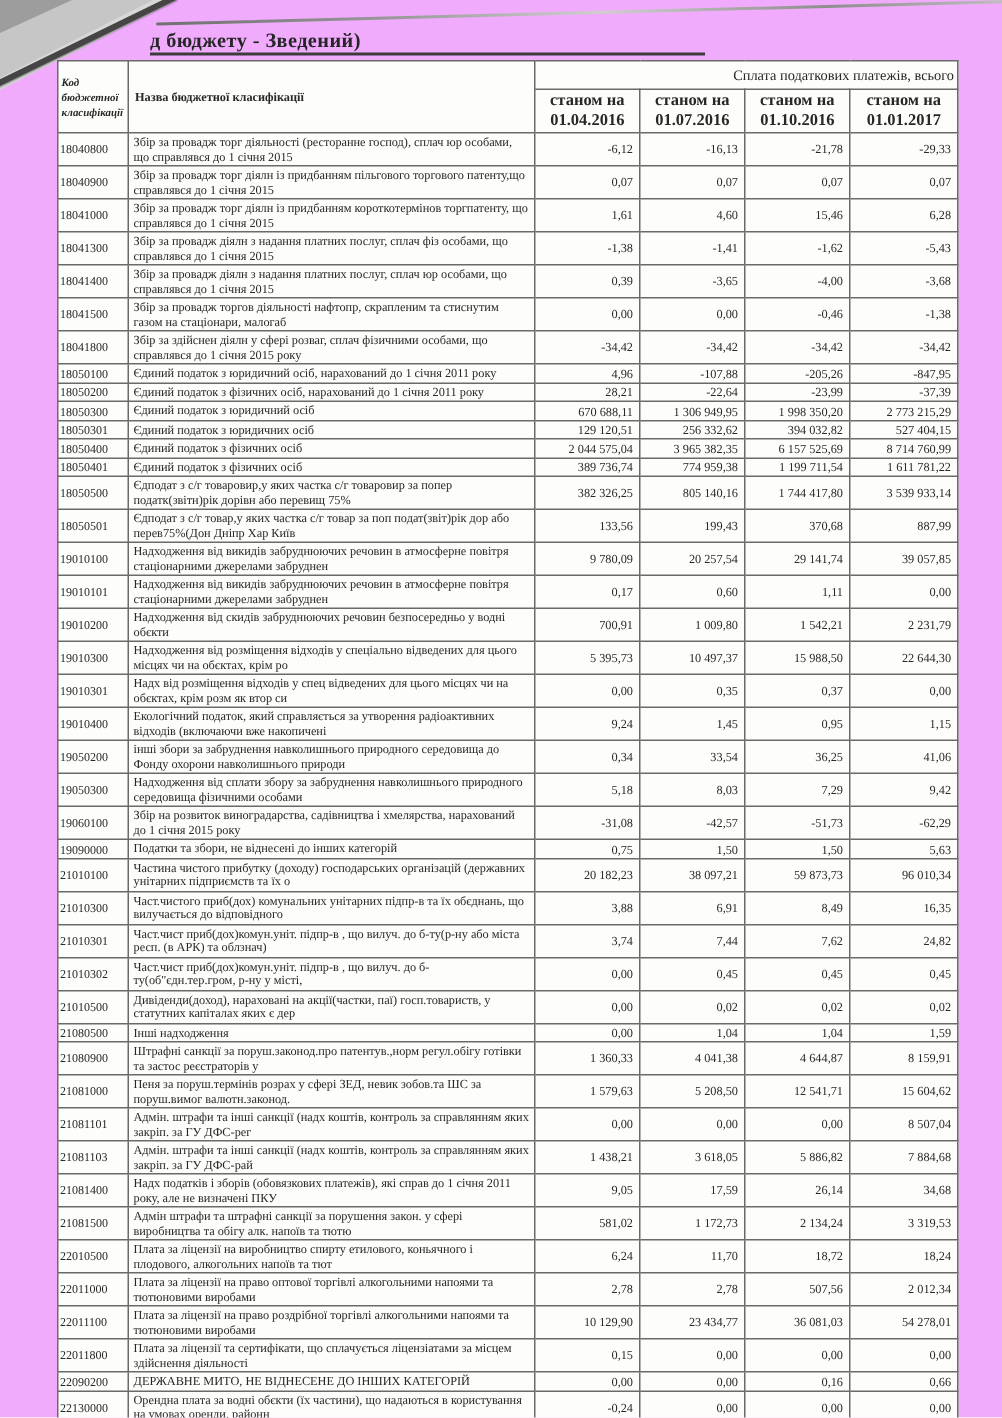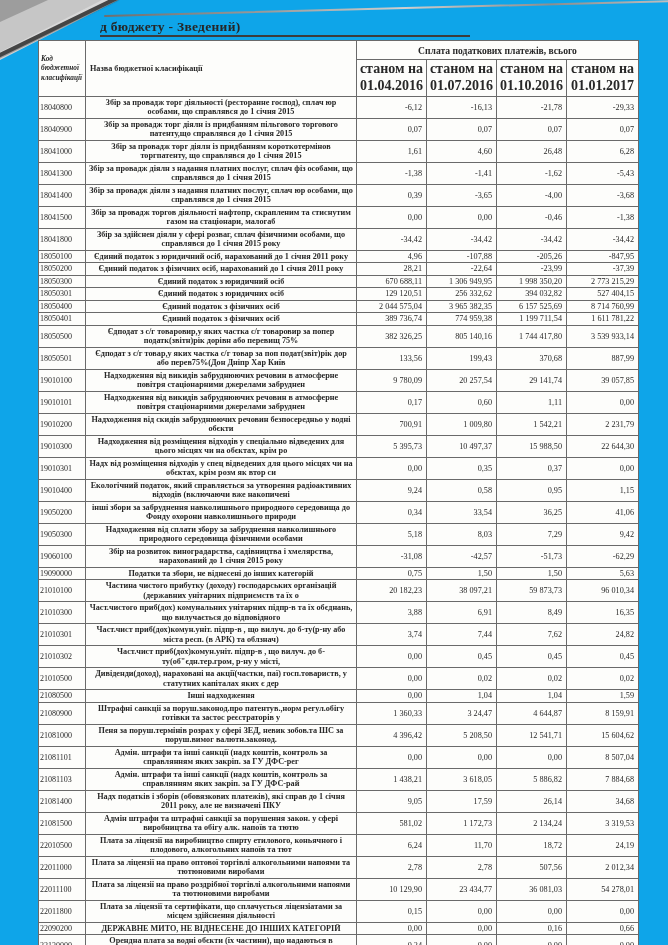--- a/index.html
+++ b/index.html
@@ -4,21 +4,21 @@
 <style>
   html,body{margin:0;padding:0;}
   body{
     width:668px;height:945px;
     background:#fbfbf8;
     font-family:"Liberation Serif", serif;
     color:#262626;
     overflow:hidden;
     position:relative;
   }
-  .page{position:absolute;inset:0;background:#0ea5e9;}
+  .page{position:absolute;inset:0;background:#f0abfc;}
 
   
   .page-edge-line{
     position:absolute;left:104px;top:15px;width:574px;height:2px;
     background:linear-gradient(90deg,#6f6f6f 0%,#9a9a9a 28%,#cfcfcf 52%,#8d8d8d 78%,#c2c2c2 100%);
     transform:rotate(-1.5deg);transform-origin:left center;
     border-radius:1px;
   }
   .corner-light{
     position:absolute;left:0;top:0;width:120px;height:62px;
@@ -67,24 +67,24 @@
     border-collapse:collapse;table-layout:fixed;
     background:#fdfdfb;
   }
   table.budget th, table.budget td{
     border:1px solid #6a6a6a;
     vertical-align:middle;
     color:#282828;
   }
   th.h-code{font-size:7.3px;font-weight:bold;line-height:1.35;padding:1px 2px;text-align:left;font-style:italic;}
   th.h-name{font-size:8.2px;font-weight:bold;text-align:left;padding:1px 4px;}
-  th.h-group{font-size:9.6px;font-weight:bold;text-align:center;padding:2px 2px;height:14px;}
-  th.h-period{font-size:14px;font-weight:bold;line-height:1.2;padding:1px 1px;height:19px;}
+  th.h-group{font-size:9.6px;font-weight:normal;text-align:right;padding:2px 2px;height:14px;}
+  th.h-period{font-size:11px;font-weight:bold;line-height:1.2;padding:1px 1px;height:19px;}
   td.code{font-size:8px;padding:1px 1px;color:#333;}
-  td.name{font-size:8.2px;text-align:center;line-height:9.5px;padding:1px 3px;font-weight:bold;}
+  td.name{font-size:8.2px;text-align:left;line-height:9.5px;padding:1px 3px;}
   td.num{font-size:8.2px;text-align:right;padding:1px 4px 1px 1px;white-space:nowrap;}
 </style>
 </head>
 <body>
 
 <div class="page">
 
   <div class="page-edge-line"></div>
   <div class="corner-light"></div>
   <div class="corner-mid"></div>
@@ -137,21 +137,21 @@
     <td class="num">0,07</td>
     <td class="num">0,07</td>
     <td class="num">0,07</td>
   </tr>
 
   <tr>
     <td class="code">18041000</td>
     <td class="name">Збір за провадж торг діялн із придбанням короткотермінов торгпатенту, що справлявся до 1 січня 2015</td>
     <td class="num">1,61</td>
     <td class="num">4,60</td>
-    <td class="num">26,48</td>
+    <td class="num">15,46</td>
     <td class="num">6,28</td>
   </tr>
 
   <tr>
     <td class="code">18041300</td>
     <td class="name">Збір за провадж діялн з надання платних послуг, сплач фіз особами, що справлявся до 1 січня 2015</td>
     <td class="num">-1,38</td>
     <td class="num">-1,41</td>
     <td class="num">-1,62</td>
     <td class="num">-5,43</td>
@@ -298,21 +298,21 @@
     <td class="num">0,00</td>
     <td class="num">0,35</td>
     <td class="num">0,37</td>
     <td class="num">0,00</td>
   </tr>
 
   <tr>
     <td class="code">19010400</td>
     <td class="name">Екологічний податок, який справляється за утворення радіоактивних відходів (включаючи вже накопичені</td>
     <td class="num">9,24</td>
-    <td class="num">0,58</td>
+    <td class="num">1,45</td>
     <td class="num">0,95</td>
     <td class="num">1,15</td>
   </tr>
 
   <tr>
     <td class="code">19050200</td>
     <td class="name">інші збори за забруднення навколишнього природного середовища до Фонду охорони навколишнього природи</td>
     <td class="num">0,34</td>
     <td class="num">33,54</td>
     <td class="num">36,25</td>
@@ -397,29 +397,29 @@
     <td class="num">0,00</td>
     <td class="num">1,04</td>
     <td class="num">1,04</td>
     <td class="num">1,59</td>
   </tr>
 
   <tr>
     <td class="code">21080900</td>
     <td class="name">Штрафні санкції за поруш.законод.про патентув.,норм регул.обігу готівки та застос реєстраторів у</td>
     <td class="num">1 360,33</td>
-    <td class="num">3 24,47</td>
+    <td class="num">4 041,38</td>
     <td class="num">4 644,87</td>
     <td class="num">8 159,91</td>
   </tr>
 
   <tr>
     <td class="code">21081000</td>
     <td class="name">Пеня за поруш.термінів розрах у сфері ЗЕД, невик зобов.та ШС за поруш.вимог валютн.законод.</td>
-    <td class="num">4 396,42</td>
+    <td class="num">1 579,63</td>
     <td class="num">5 208,50</td>
     <td class="num">12 541,71</td>
     <td class="num">15 604,62</td>
   </tr>
 
   <tr>
     <td class="code">21081101</td>
     <td class="name">Адмін. штрафи та інші санкції (надх коштів, контроль за справлянням яких закріп. за ГУ ДФС-рег</td>
     <td class="num">0,00</td>
     <td class="num">0,00</td>
@@ -453,21 +453,21 @@
     <td class="num">2 134,24</td>
     <td class="num">3 319,53</td>
   </tr>
 
   <tr>
     <td class="code">22010500</td>
     <td class="name">Плата за ліцензії на виробництво спирту етилового, коньячного і плодового, алкогольних напоїв та тют</td>
     <td class="num">6,24</td>
     <td class="num">11,70</td>
     <td class="num">18,72</td>
-    <td class="num">24,19</td>
+    <td class="num">18,24</td>
   </tr>
 
   <tr>
     <td class="code">22011000</td>
     <td class="name">Плата за ліцензії на право оптової торгівлі алкогольними напоями та тютюновими виробами</td>
     <td class="num">2,78</td>
     <td class="num">2,78</td>
     <td class="num">507,56</td>
     <td class="num">2 012,34</td>
   </tr>

